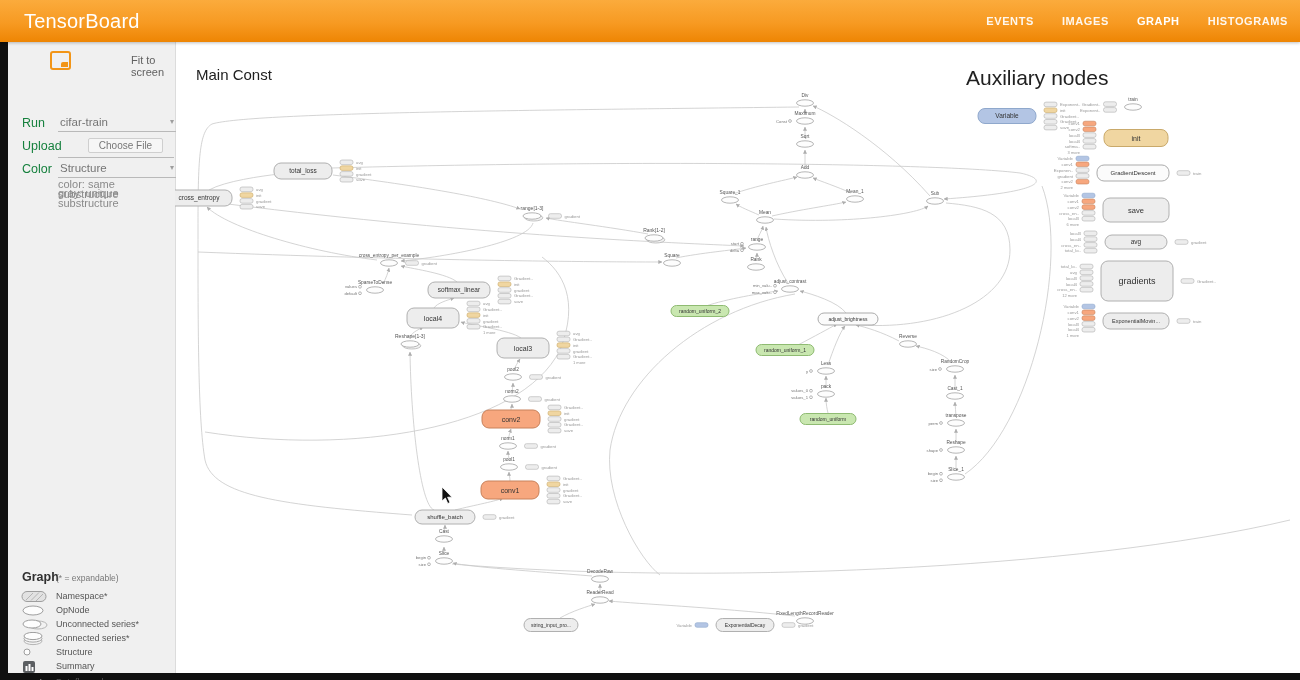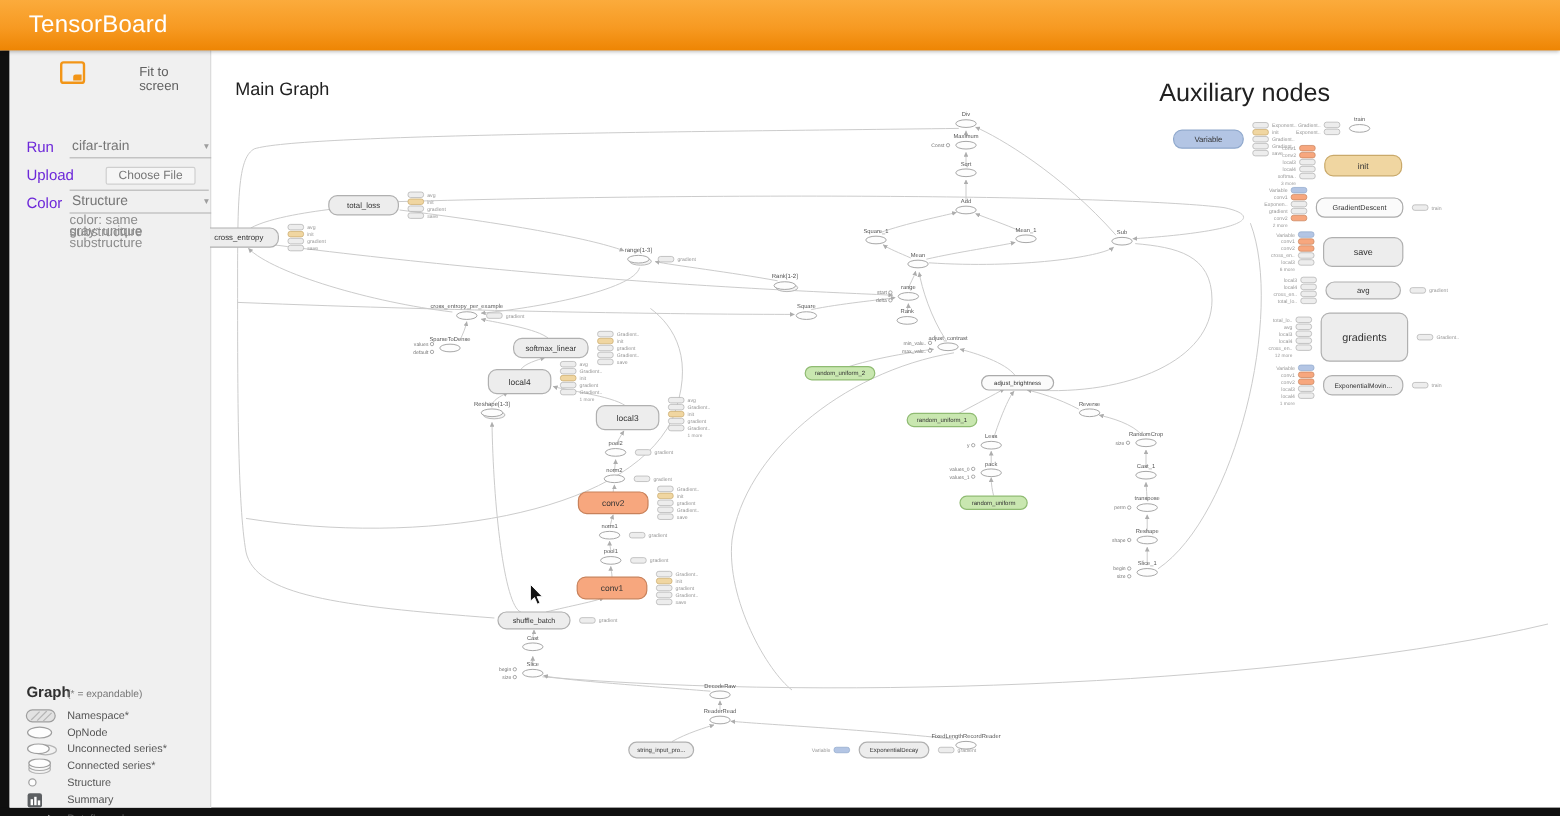--- a/index.html
+++ b/index.html
@@ -15,22 +15,22 @@
   .nav span.active{font-weight:800;opacity:1;}
   
   .bar-left{position:absolute;left:0;top:42px;width:8px;height:638px;background:#101010;}
   .bar-bottom{position:absolute;left:0;top:673px;width:1300px;height:7px;background:#101010;}
   
   .sidebar{position:absolute;left:8px;top:42px;width:167px;height:631px;background:#f0f0f0;
            border-right:1px solid #dcdcdc;font-size:12px;color:#333;}
   .fit-row{position:absolute;left:0;top:8px;width:167px;height:24px;}
   .fit-icon{position:absolute;left:42px;top:1px;width:17px;height:15px;border:2px solid #f29517;border-radius:3px;}
   .fit-icon:after{content:"";position:absolute;right:1px;bottom:1px;width:7px;height:5px;background:#f29517;border-top-left-radius:2px;}
-  .fit-label{position:absolute;left:75px;top:4px;font-size:11px;color:#616161;padding-left:33px;}
-  .row-label{position:absolute;left:14px;font-size:12.5px;color:#6d28d9;}
+  .fit-label{position:absolute;left:90px;top:4px;font-size:11px;color:#616161;padding-left:33px;}
+  .row-label{position:absolute;left:14px;font-size:12.5px;color:#15803d;}
   .dd{position:absolute;left:50px;width:116px;border-bottom:1px solid #b9b9b9;color:#757575;
       font-size:11.5px;padding:2px 0 3px 2px;}
   .dd .caret{position:absolute;right:2px;top:3px;font-size:8px;color:#9e9e9e;}
   .choose{position:absolute;left:50px;width:116px;border-bottom:1px solid #b9b9b9;padding:1px 0 4px 0;text-align:center;}
   .choose .btn{display:inline-block;font-size:10px;color:#777;border:1px solid #cfcfcf;border-radius:2px;
                padding:1px 10px;background:#f6f6f6;margin-left:19px;}
   .note{position:absolute;left:50px;font-size:11px;color:#8a8a8a;line-height:9.5px;}
   
   .legend{position:absolute;left:0;top:486px;width:167px;}
   .legend .lg-title{position:absolute;left:14px;top:42px;font-size:12.5px;font-weight:700;color:#2f2f2f;}
@@ -44,20 +44,26 @@
   #graph-svg{position:absolute;left:175px;top:42px;}
   .cursor{position:absolute;left:441px;top:486px;z-index:9;}
 </style>
 </head>
 <body>
 
 <div class="page">
 
   <div class="header">
     <div class="title">TensorBoard</div>
+    <div class="nav">
+      <span>EVENTS</span>
+      <span>IMAGES</span>
+      <span class="active">GRAPH</span>
+      <span>HISTOGRAMS</span>
+    </div>
   </div>
 
   <div class="bar-left"></div>
   <div class="bar-bottom"></div>
 
   <div class="sidebar">
     <div class="fit-row">
       <div class="fit-icon"></div>
       <div class="fit-label">Fit to screen</div>
     </div>
@@ -143,21 +149,21 @@
               <line x1="2" y1="5" x2="20" y2="5" stroke="#9e9e9e"></line>
               <path d="M20,2 L26,5 L20,8 z" fill="#9e9e9e"></path>
             </svg>
         </span>
         <span class="lb">Dataflow edge</span>
       </div>
 
     </div>
   </div>
 
-  <div class="main-title">Main Graph</div>
+  <div class="main-title">Main Const</div>
   <div class="aux-title">Auxiliary nodes</div>
 
   <svg id="graph-svg" width="1125" height="631" viewBox="175 42 1125 631">
     <defs>
       <marker id="arr" viewBox="0 0 6 6" refX="5.5" refY="3" markerWidth="5" markerHeight="5" orient="auto">
         <path d="M0,0 L6,3 L0,6 z" fill="#adadad"></path>
       </marker>
     </defs>
     <g id="edges-g">
         <path d="M799,107 C560,110 250,112 212,124 C199,131 198,160 198,230 C198,330 198,420 205,460 C213,496 280,505 412,515" fill="none" stroke="#c9c9c9" stroke-width="0.8"></path>

